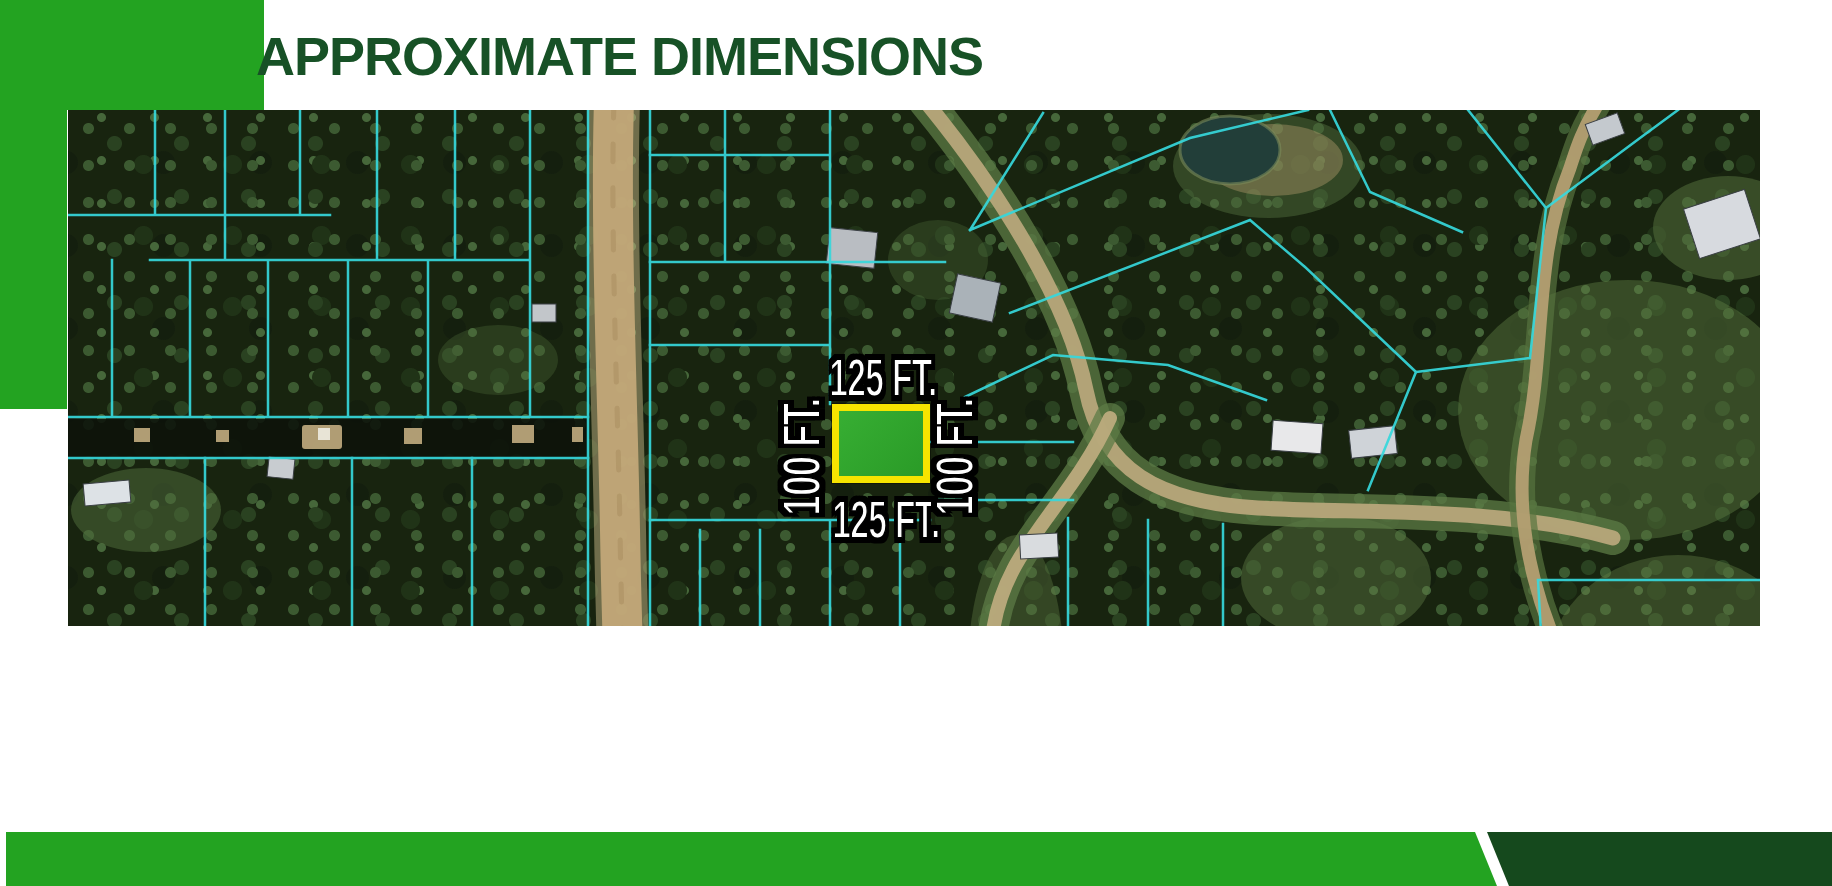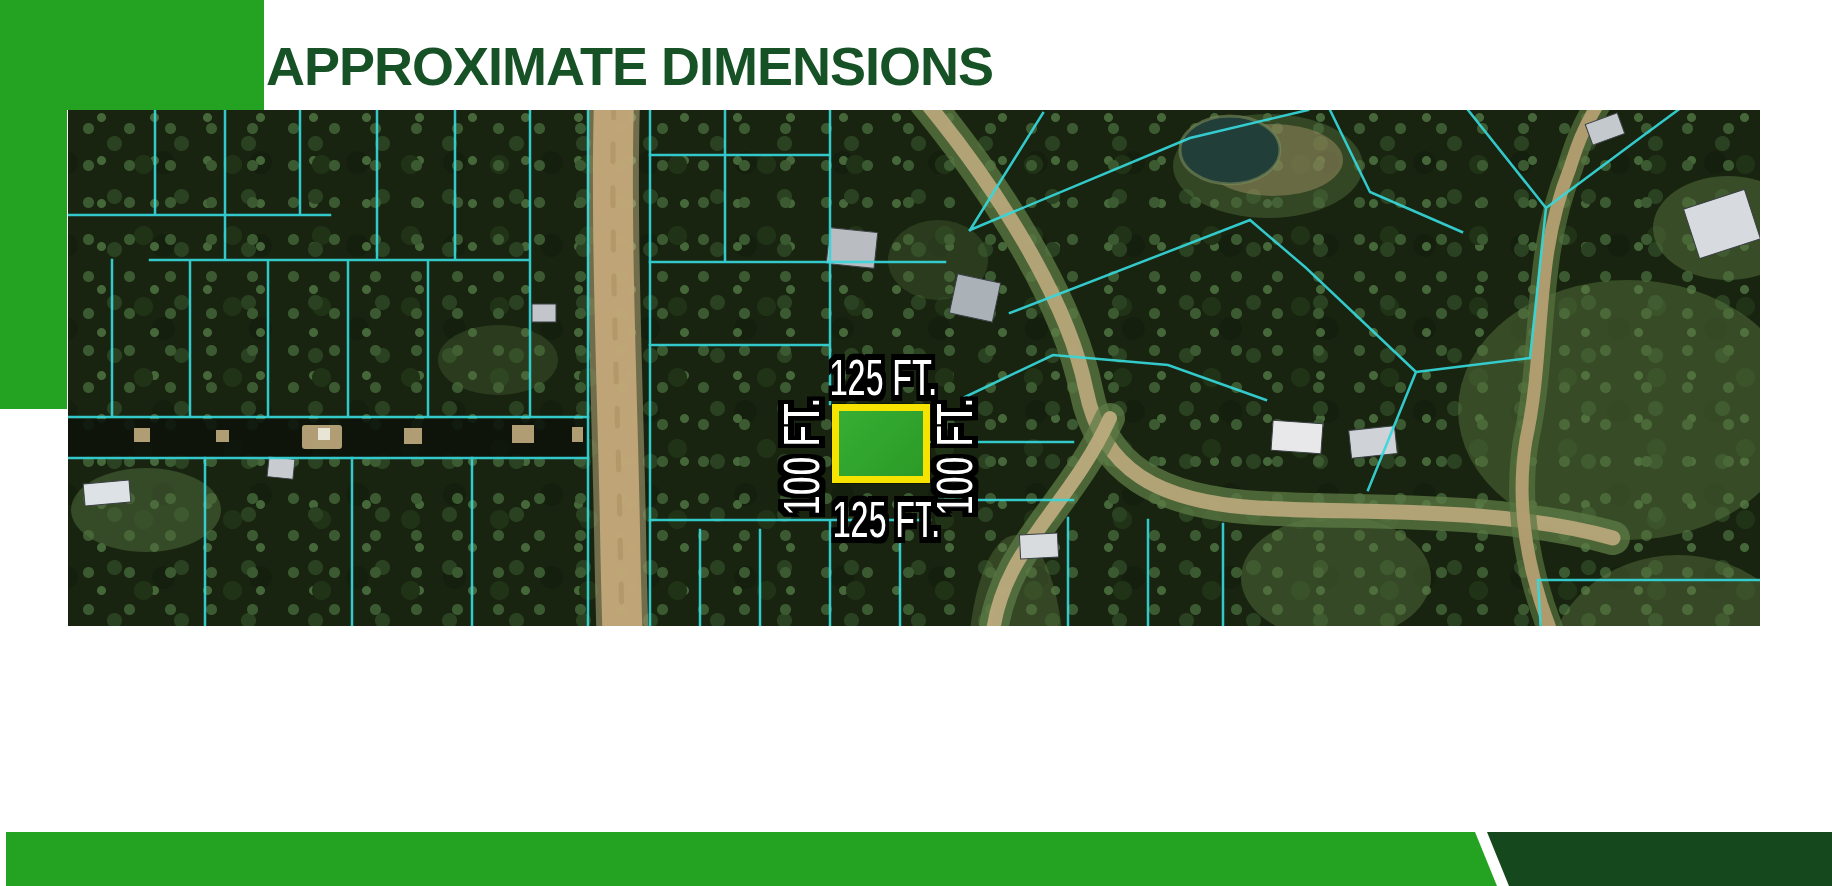--- a/index.html
+++ b/index.html
@@ -1,20 +1,20 @@
 <!DOCTYPE html>
 <html><head>
 <meta charset="utf-8">
 <style>
   html,body{margin:0;padding:0;background:#ffffff;}
   .slide{position:relative;width:1832px;height:886px;background:#ffffff;overflow:hidden;
          font-family:"Liberation Sans",sans-serif;}
   .corner-block{position:absolute;left:0;top:0;width:264px;height:110px;background:#23A321;}
   .side-bar{position:absolute;left:0;top:0;width:67px;height:409px;background:#23A321;}
-  .page-title{position:absolute;left:253px;top:24px;margin:13px;font-size:54px;line-height:1.1;
+  .page-title{position:absolute;left:253px;top:24px;margin:3px;font-size:54px;line-height:1.1;
               font-weight:700;letter-spacing:-1px;color:#175126;white-space:nowrap;}
   .map{position:absolute;left:68px;top:110px;width:1692px;height:516px;overflow:hidden;
        background-color:#18240f;
        background-image:
          radial-gradient(circle,#3c5a31 0 5px,rgba(0,0,0,0) 6px),
          radial-gradient(circle,#2a4221 0 7px,rgba(0,0,0,0) 8px),
          radial-gradient(circle,#203317 0 9px,rgba(0,0,0,0) 10px),
          radial-gradient(circle,#46673a 0 4px,rgba(0,0,0,0) 5px),
          radial-gradient(circle,#141f0e 0 11px,rgba(0,0,0,0) 12px);
        background-size:41px 37px,67px 53px,89px 71px,53px 43px,97px 83px;

